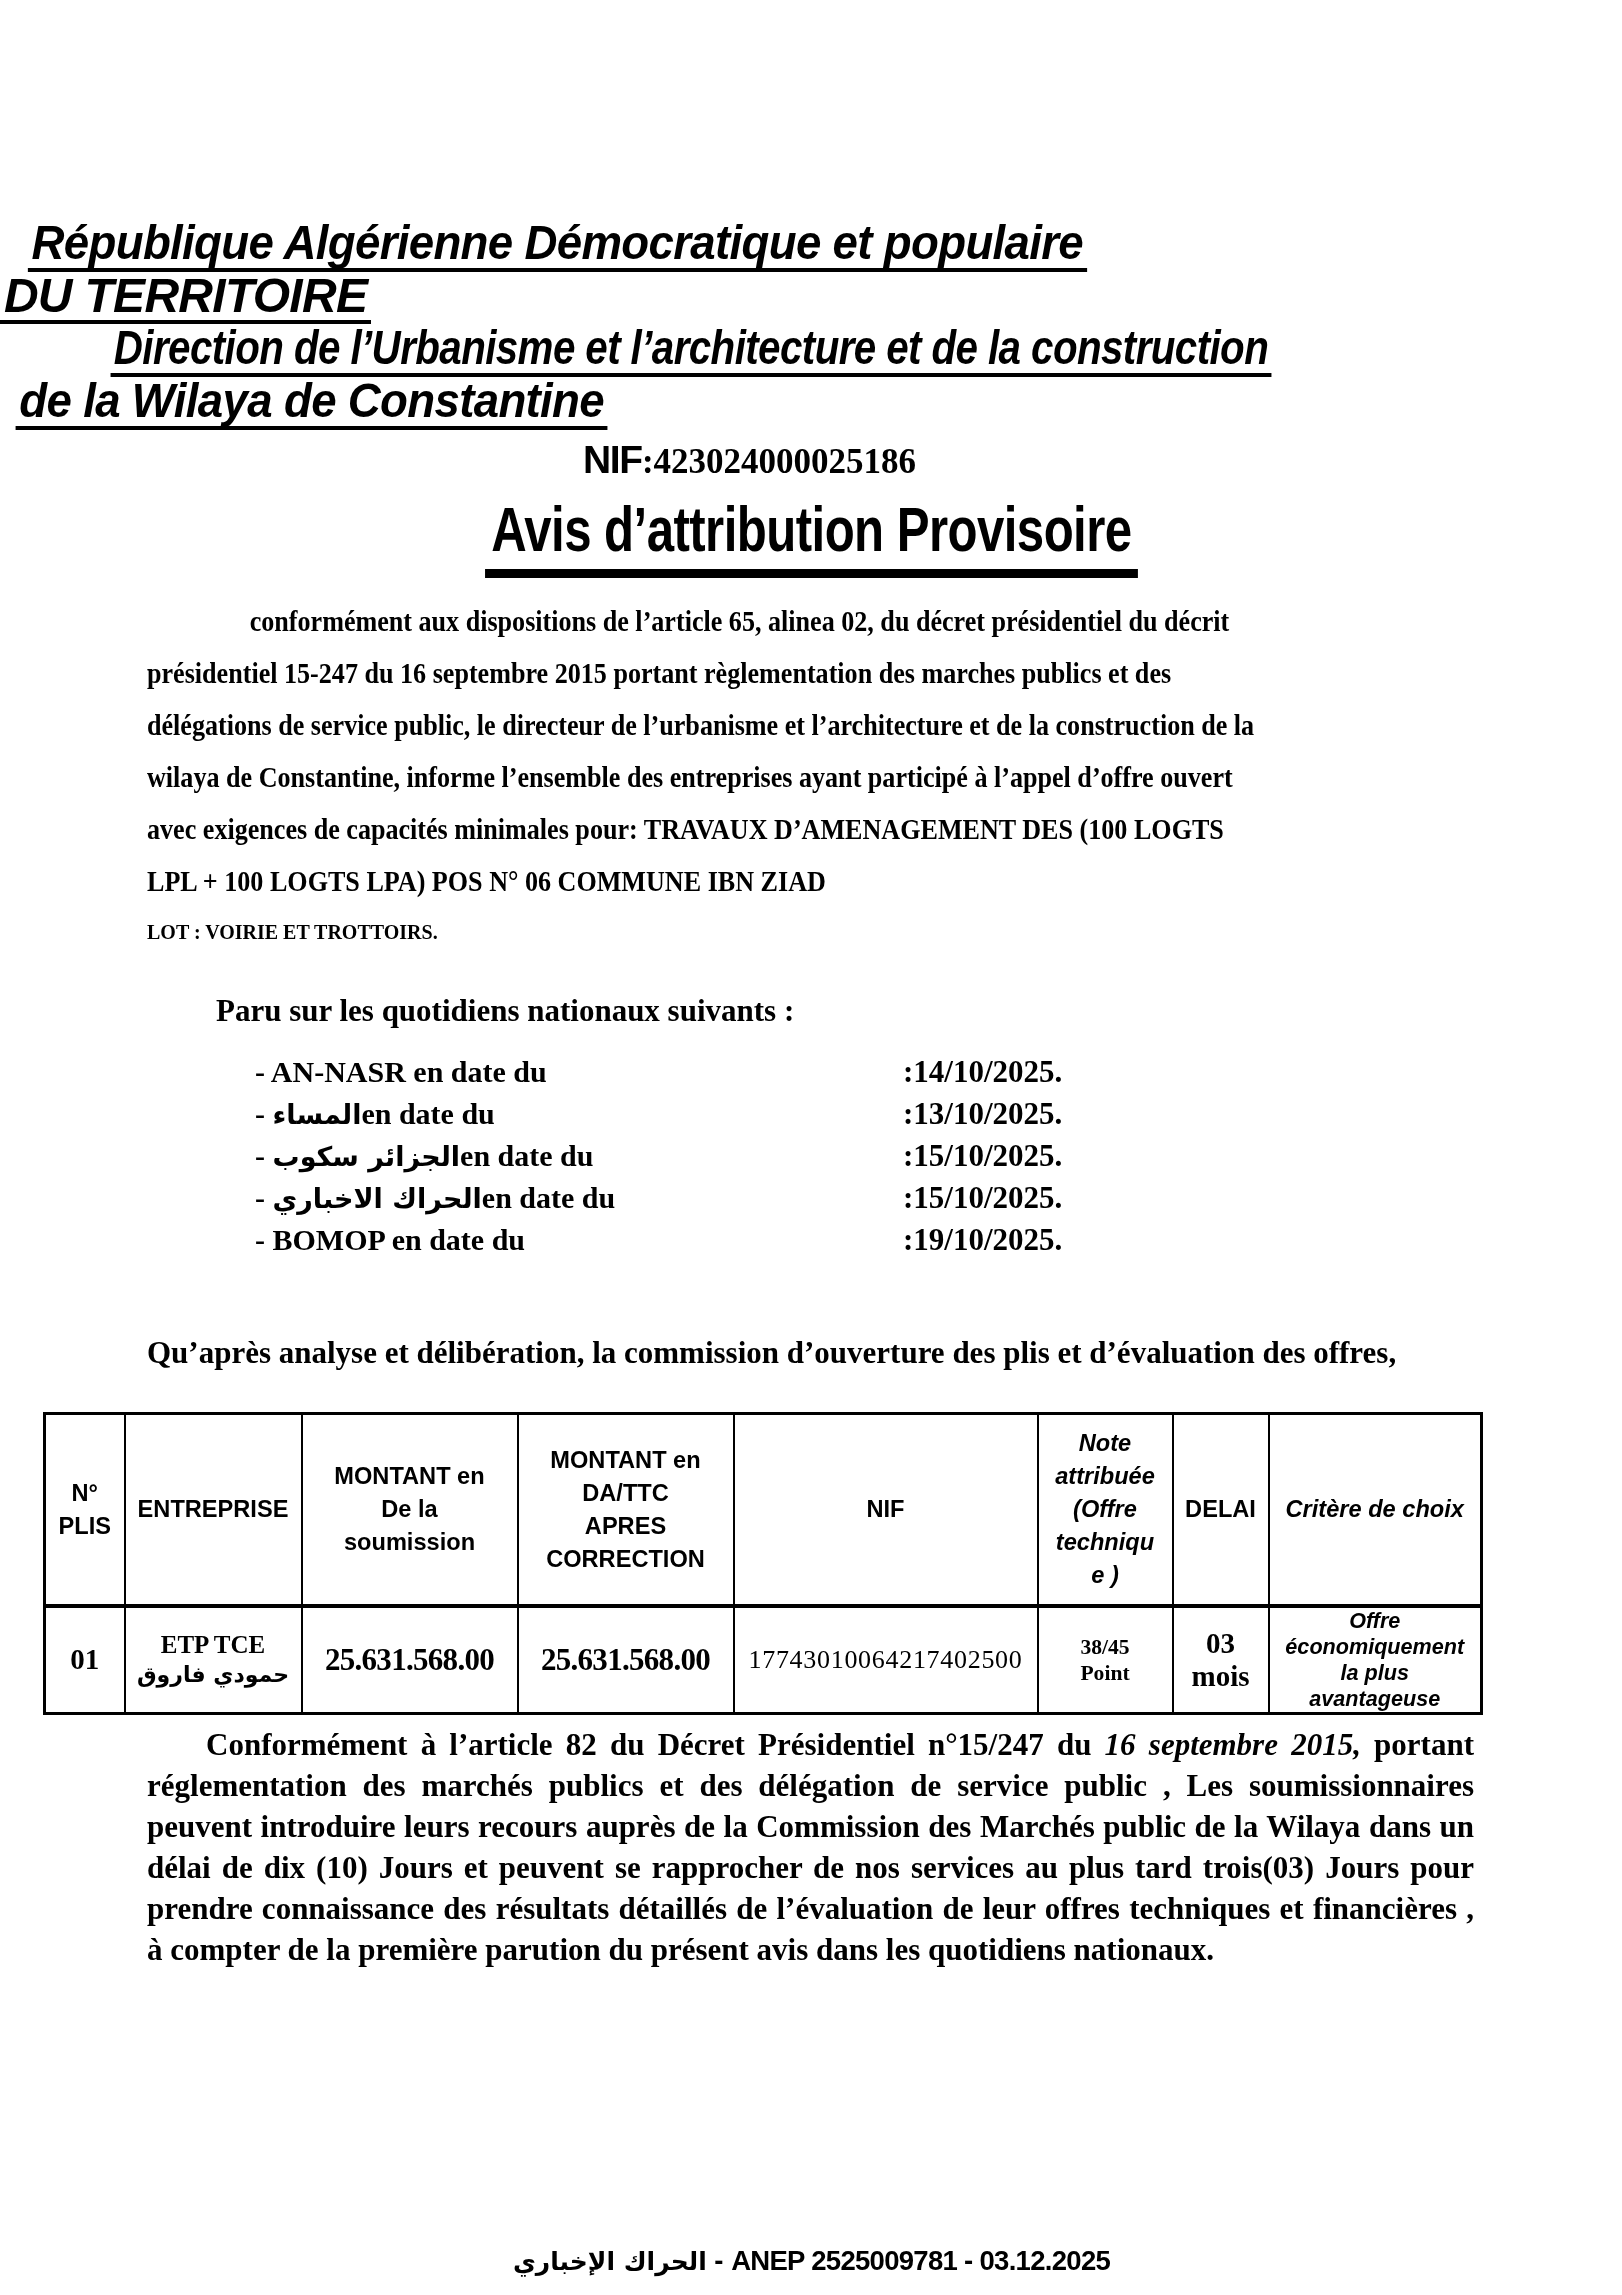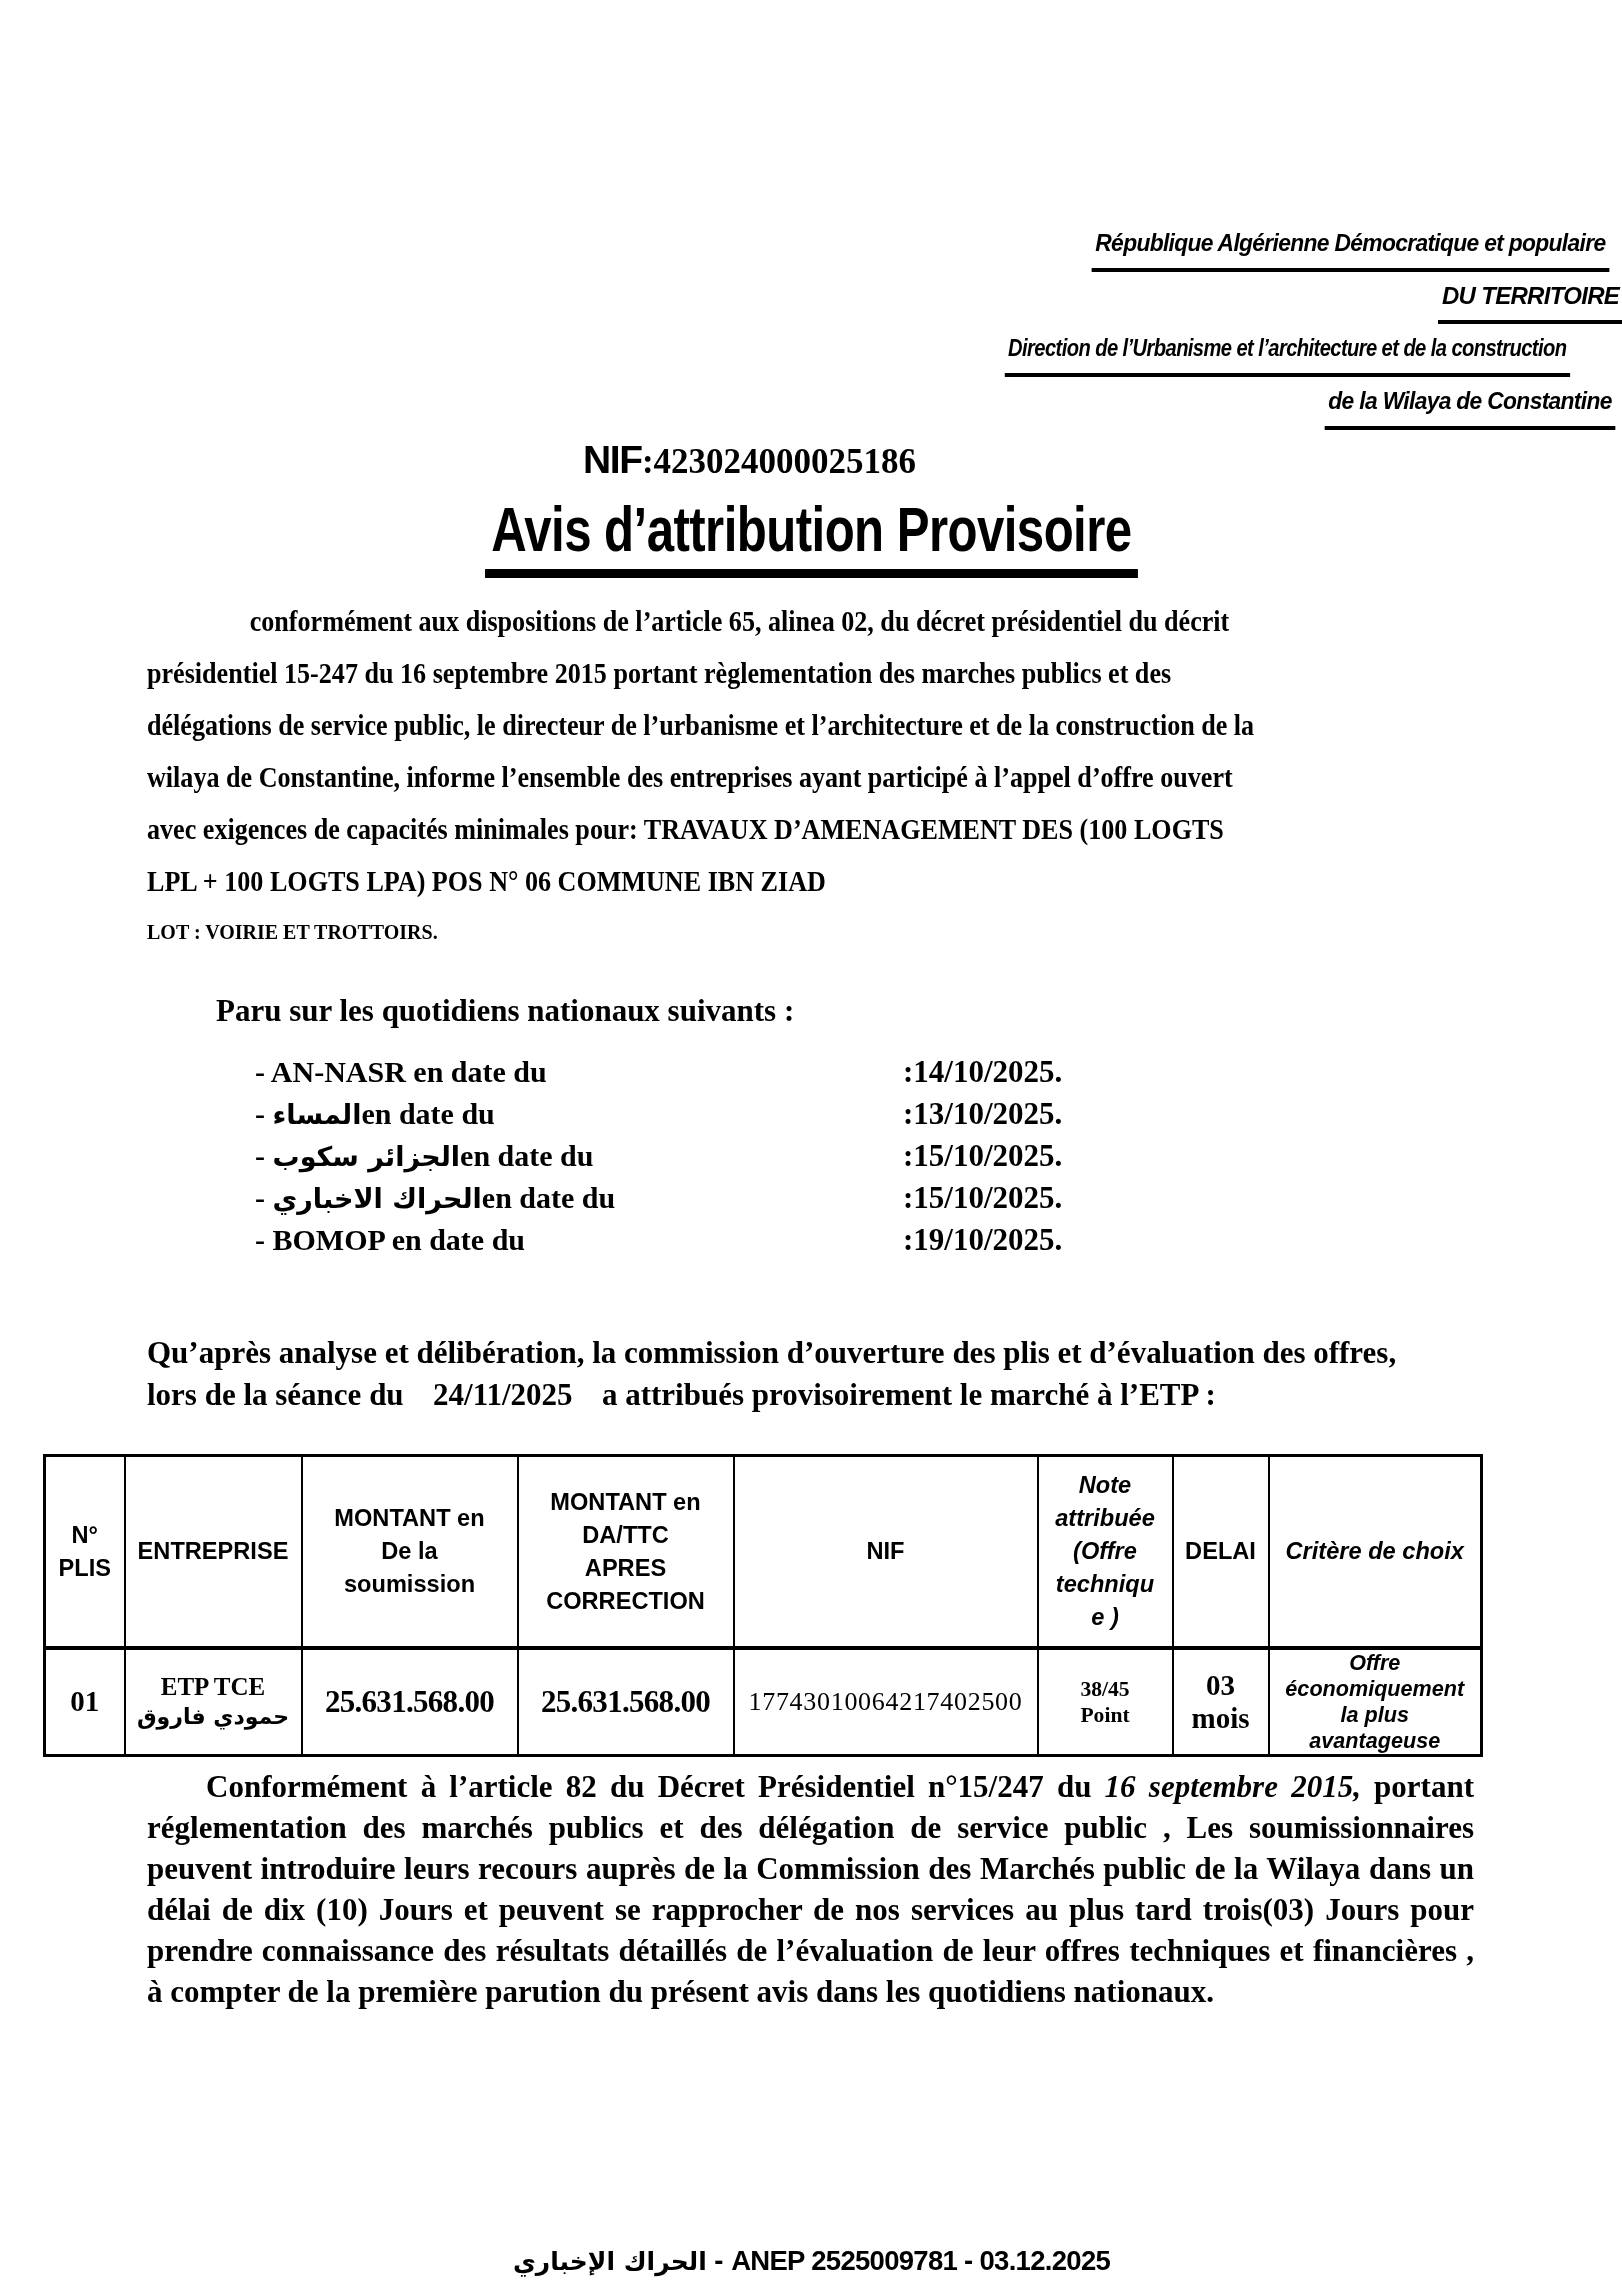--- a/index.html
+++ b/index.html
@@ -8,26 +8,26 @@
     width:1623px;
     height:2295px;
     background:#ffffff;
     color:#000;
     overflow:hidden;
     font-family:"Liberation Serif", serif;
   }
   
   .doc-header{padding-top:219px;}
   .hline{
-    text-align:right;
+    text-align:left;
     line-height:48px;
     font-family:"Liberation Sans", sans-serif;
     font-weight:bold;
     font-style:italic;
-    font-size:24px;
+    font-size:48px;
     letter-spacing:-0.7px;
   }
   .hline .u{
     display:inline-block;
     border-bottom:4.6px solid #000;
     padding:0 3.9px 0.7px 3.9px;
     white-space:nowrap;
   }
   .sx84{transform:scaleX(.84);transform-origin:center bottom;}
   .sx95{transform:scaleX(.95);transform-origin:center bottom;}
@@ -215,21 +215,20 @@
       <div class="np-date">:15/10/2025.</div>
     </div>
     <div class="np-row">
       <div class="np-name"><span>- </span><span class="arabic"></span><span>BOMOP</span><span> en date du</span></div>
       <div class="np-date">:19/10/2025.</div>
     </div>
   </div>
 
   <div class="seance">
     <div>Qu’après analyse et délibération, la commission d’ouverture des plis et d’évaluation des offres,</div>
-    <div><span>lors de la séance du</span><span class="seance-date">24/11/2025</span><span>a attribués provisoirement le marché à l’ETP :</span></div>
   </div>
 
   <table class="award-table">
     <colgroup>
       <col style="width:80px">
         <col style="width:177px">
         <col style="width:216px">
         <col style="width:216px">
       <col style="width:304px">
         <col style="width:135px">

